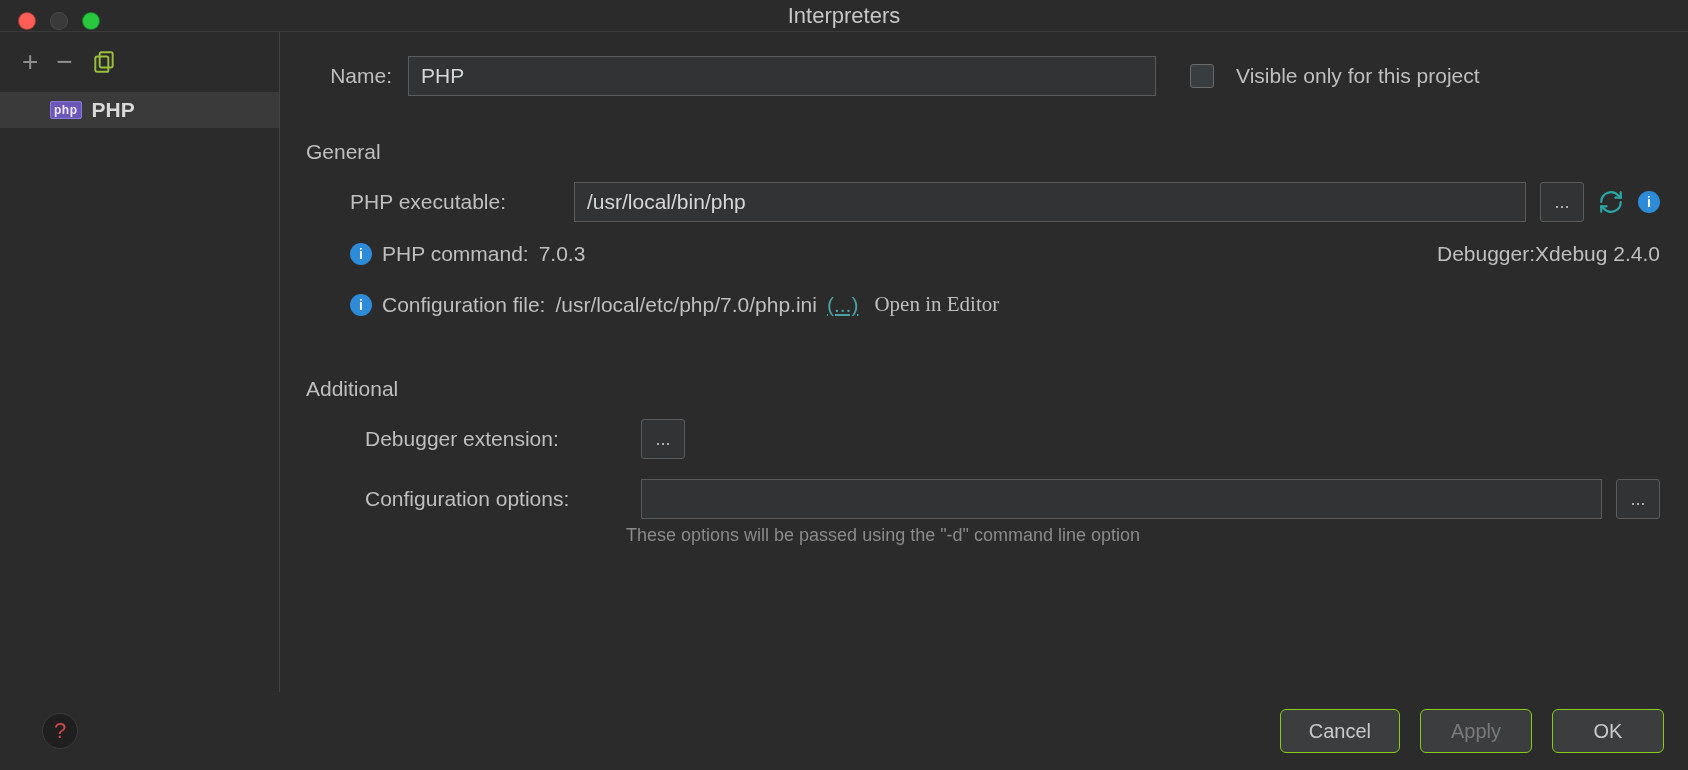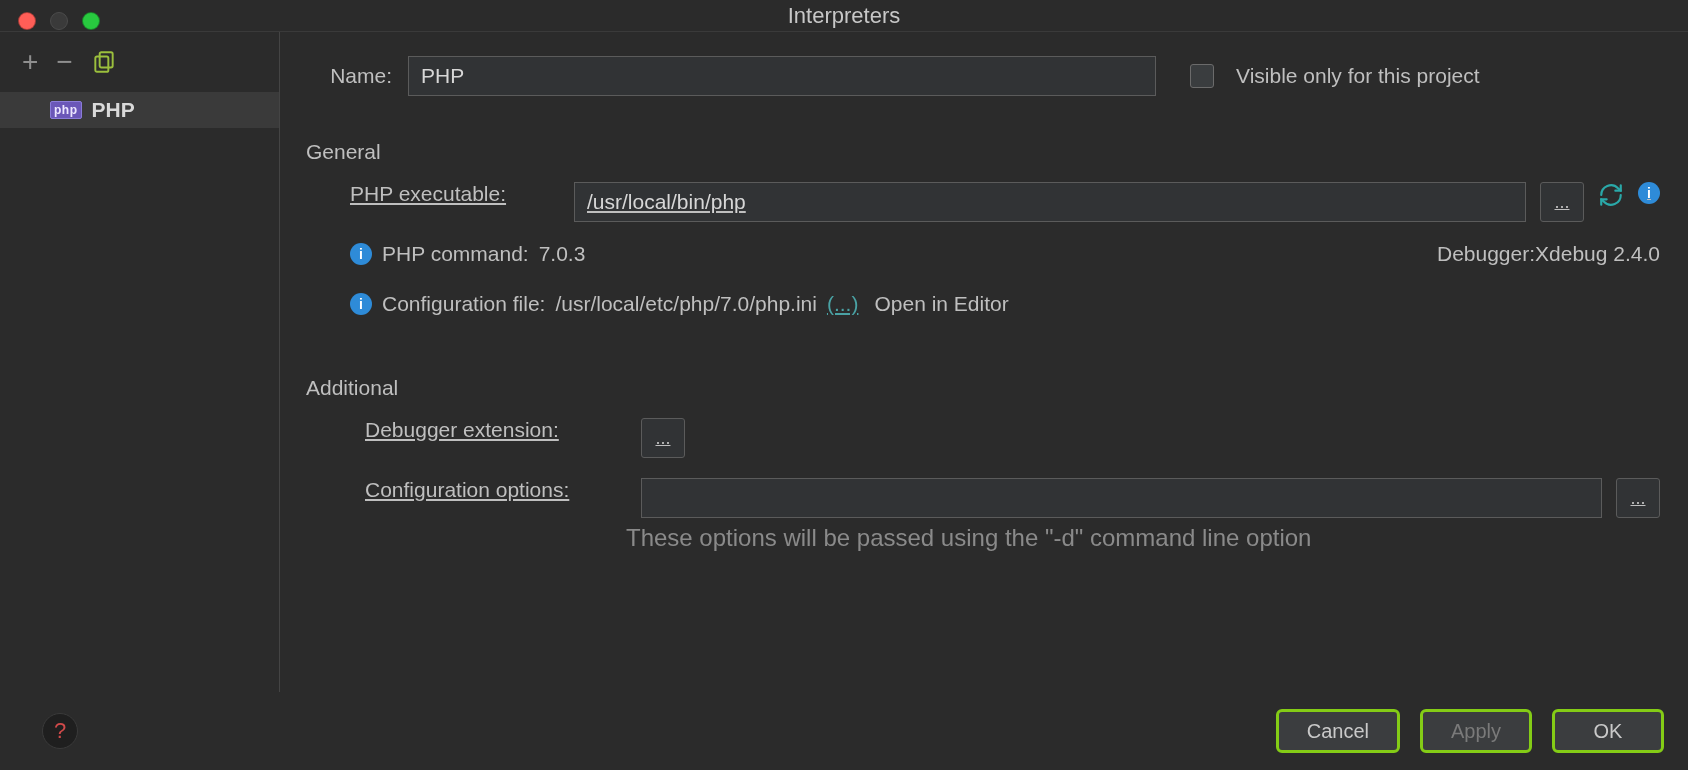--- a/index.html
+++ b/index.html
@@ -141,21 +141,21 @@
     border-radius: 3px;
     background: #3a3d3f;
     display: inline-block;
     margin-left: 18px;
   }
   .checkbox-label { margin-left: 6px; }
 
   .section-title { color: var(--text); margin: 14px 0 18px 0; }
   .section { margin-left: 0; }
   .indent { padding-left: 44px; }
-  .field-row { display: flex; gap: 14px; margin-bottom: 20px; text-decoration: underline; }
+  .field-row { display: flex; align-items: center; gap: 14px; margin-bottom: 20px; }
   .field-label { min-width: 210px; }
   .addl-label { min-width: 262px; margin-left: 15px; }
   .exec-input { flex: 1 1 auto; }
   .ellipsis-btn {
     width: 44px; height: 40px;
     background: var(--input-bg);
     border: 1px solid var(--input-border);
     color: #c0c0c0;
     font-size: 18px;
     display: inline-flex;
@@ -172,25 +172,25 @@
     font-weight: 700; font-size: 14px;
   }
 
   .info-line {
     display: flex; align-items: center; gap: 10px;
     padding-left: 44px;
     margin-bottom: 26px;
   }
   .debugger-line { justify-content: space-between; }
   .link { color: #4aa2a4; text-decoration: underline; cursor: pointer; }
-  .open-editor { color: var(--text); margin-left: 6px; }
+  .open-editor { color: var(--text); margin-left: 6px; font-family: Liberation Serif, serif; }
 
   .hint {
     color: var(--text-dim);
-    font-size: 24px;
+    font-size: 18px;
     padding-left: 320px;
     margin-top: -2px;
   }
 
   .footer {
     height: 78px;
     display: flex;
     align-items: center;
     justify-content: flex-end;
     gap: 20px;
@@ -206,21 +206,21 @@
     display: inline-flex; align-items: center; justify-content: center;
     color: var(--help-red);
     font-size: 22px;
     border: 1px solid #3a3a3a;
   }
   .btn {
     height: 44px; min-width: 112px;
     padding: 0 28px;
     border-radius: 6px;
     background: #3b3d3f;
-    border: 3px solid #84cc16;
+    border: 1px solid #84cc16;
     color: #c9c9c9;
     font-size: 20px;
     display: inline-flex; align-items: center; justify-content: center;
   }
   .btn.disabled { color: #7a7a7a; }
 </style>
 </head>
 <body>
 
 <div class="window">

